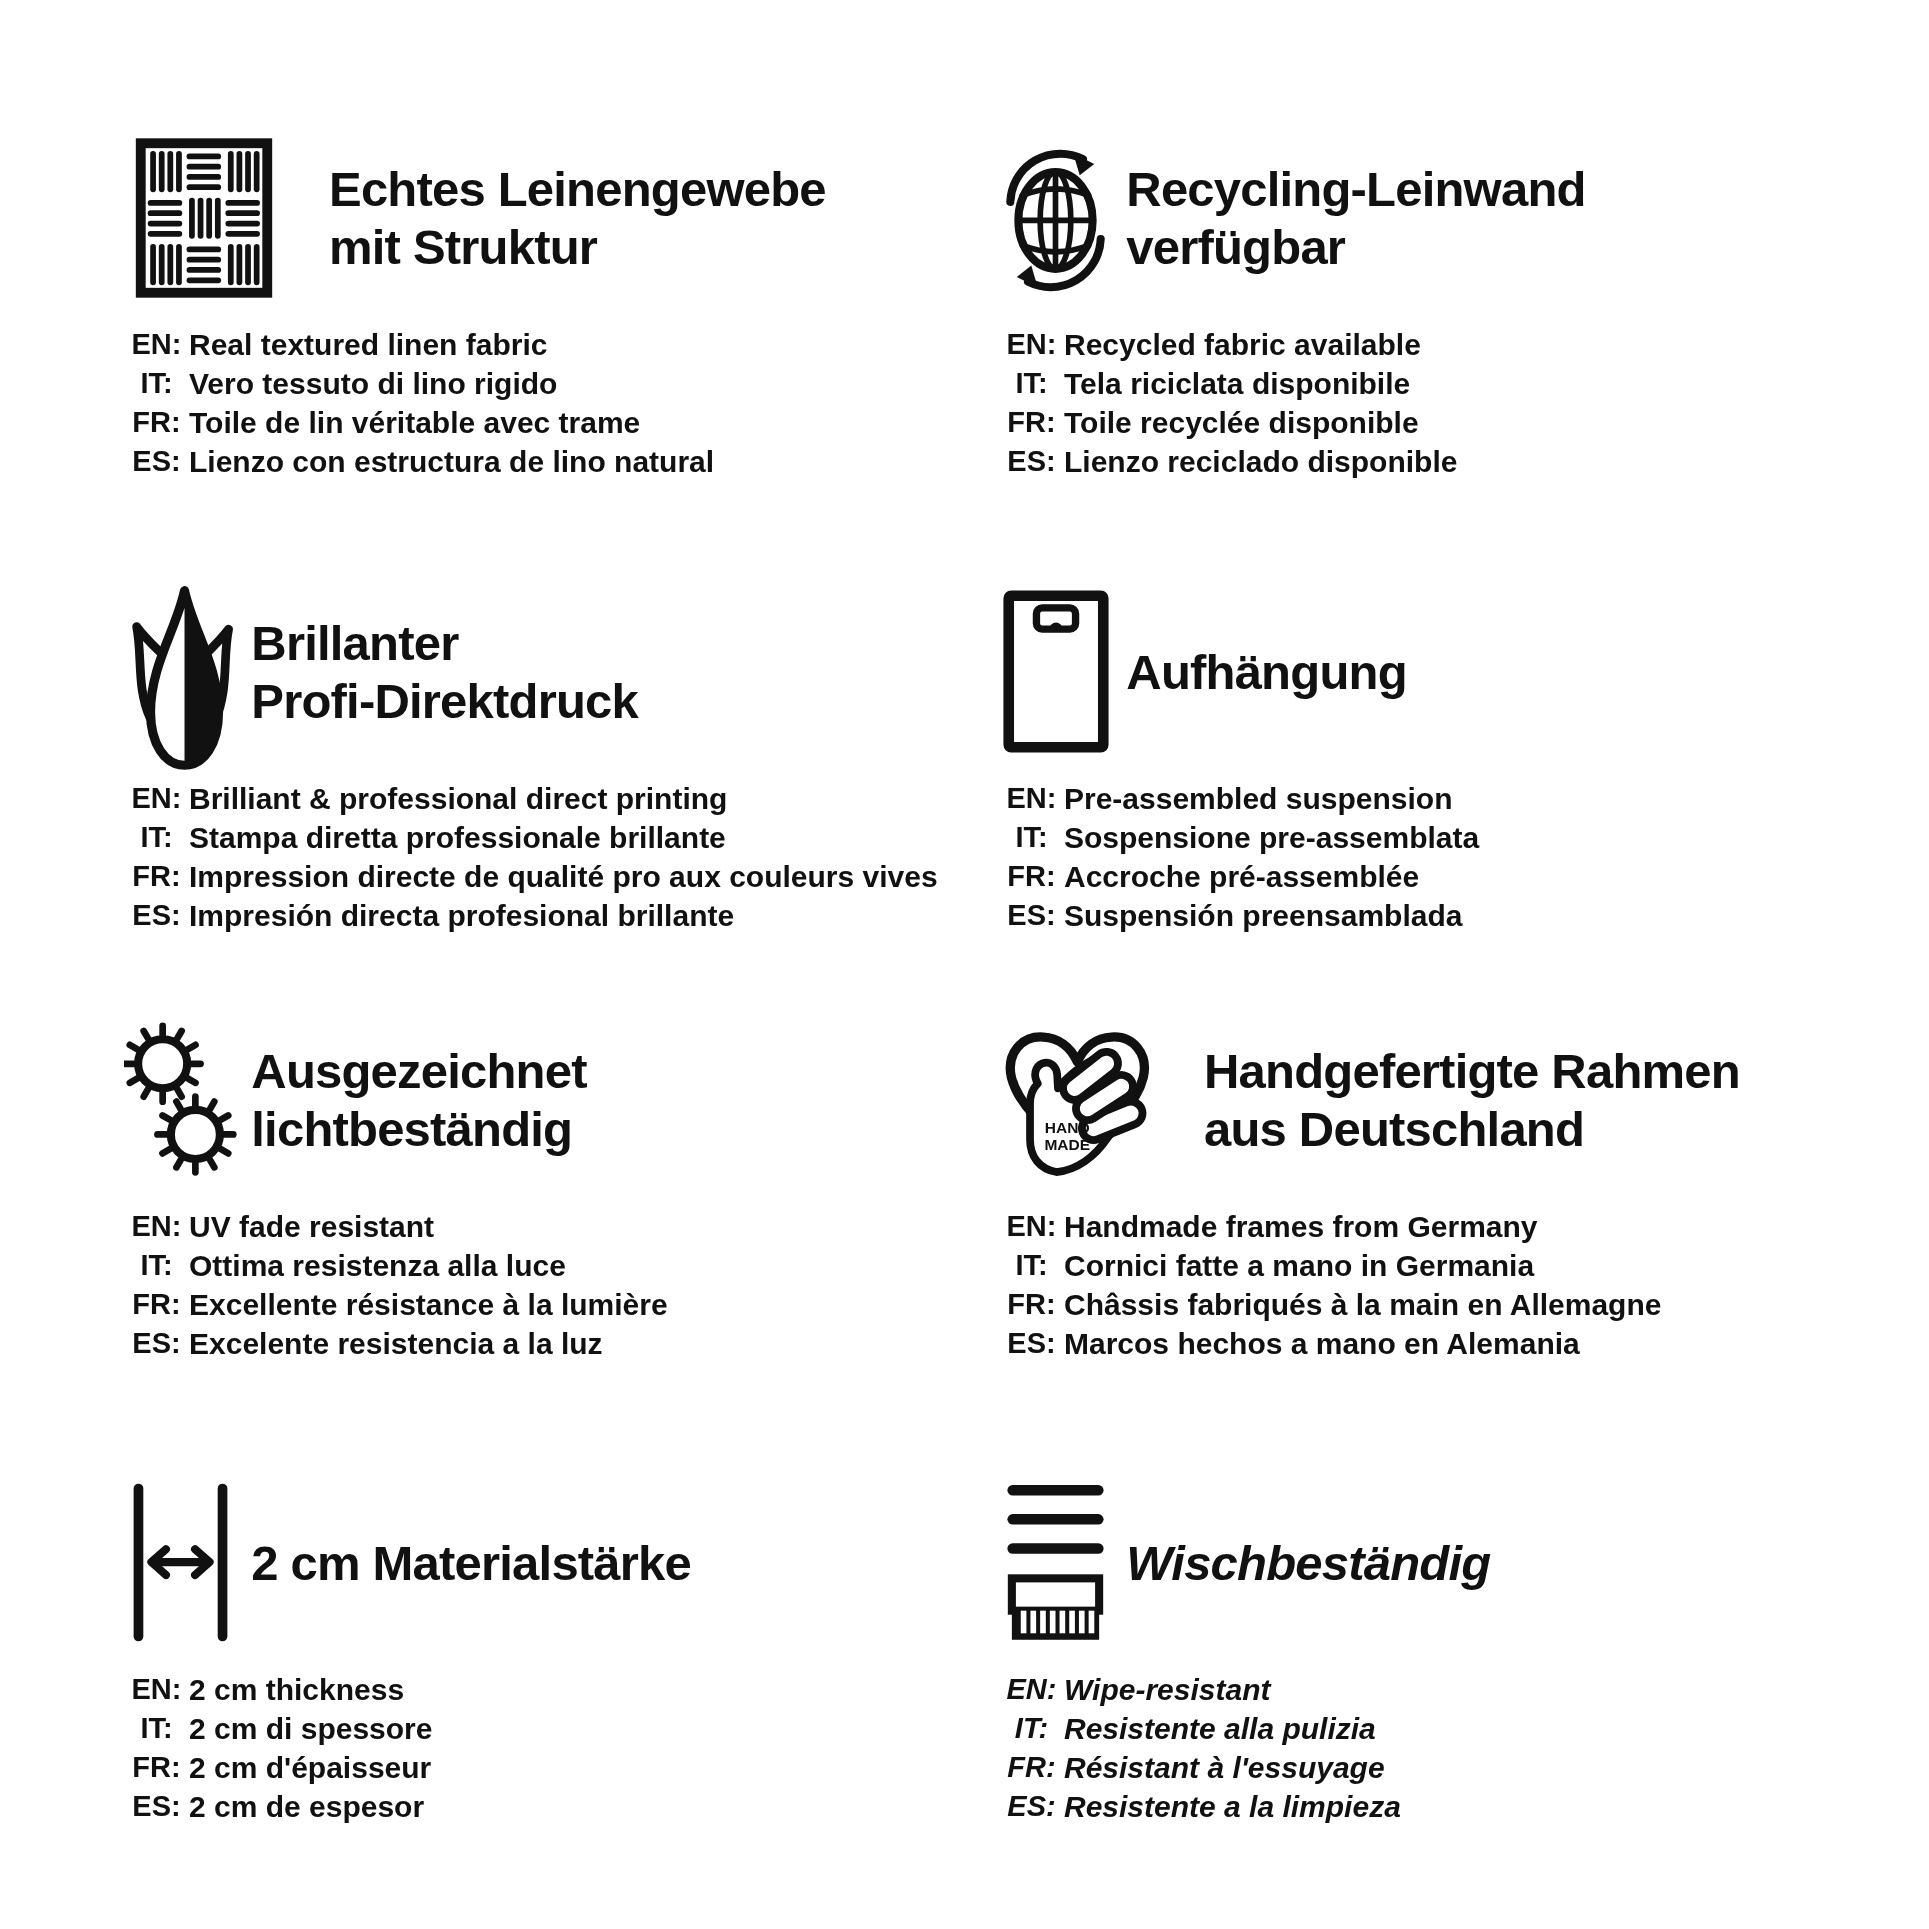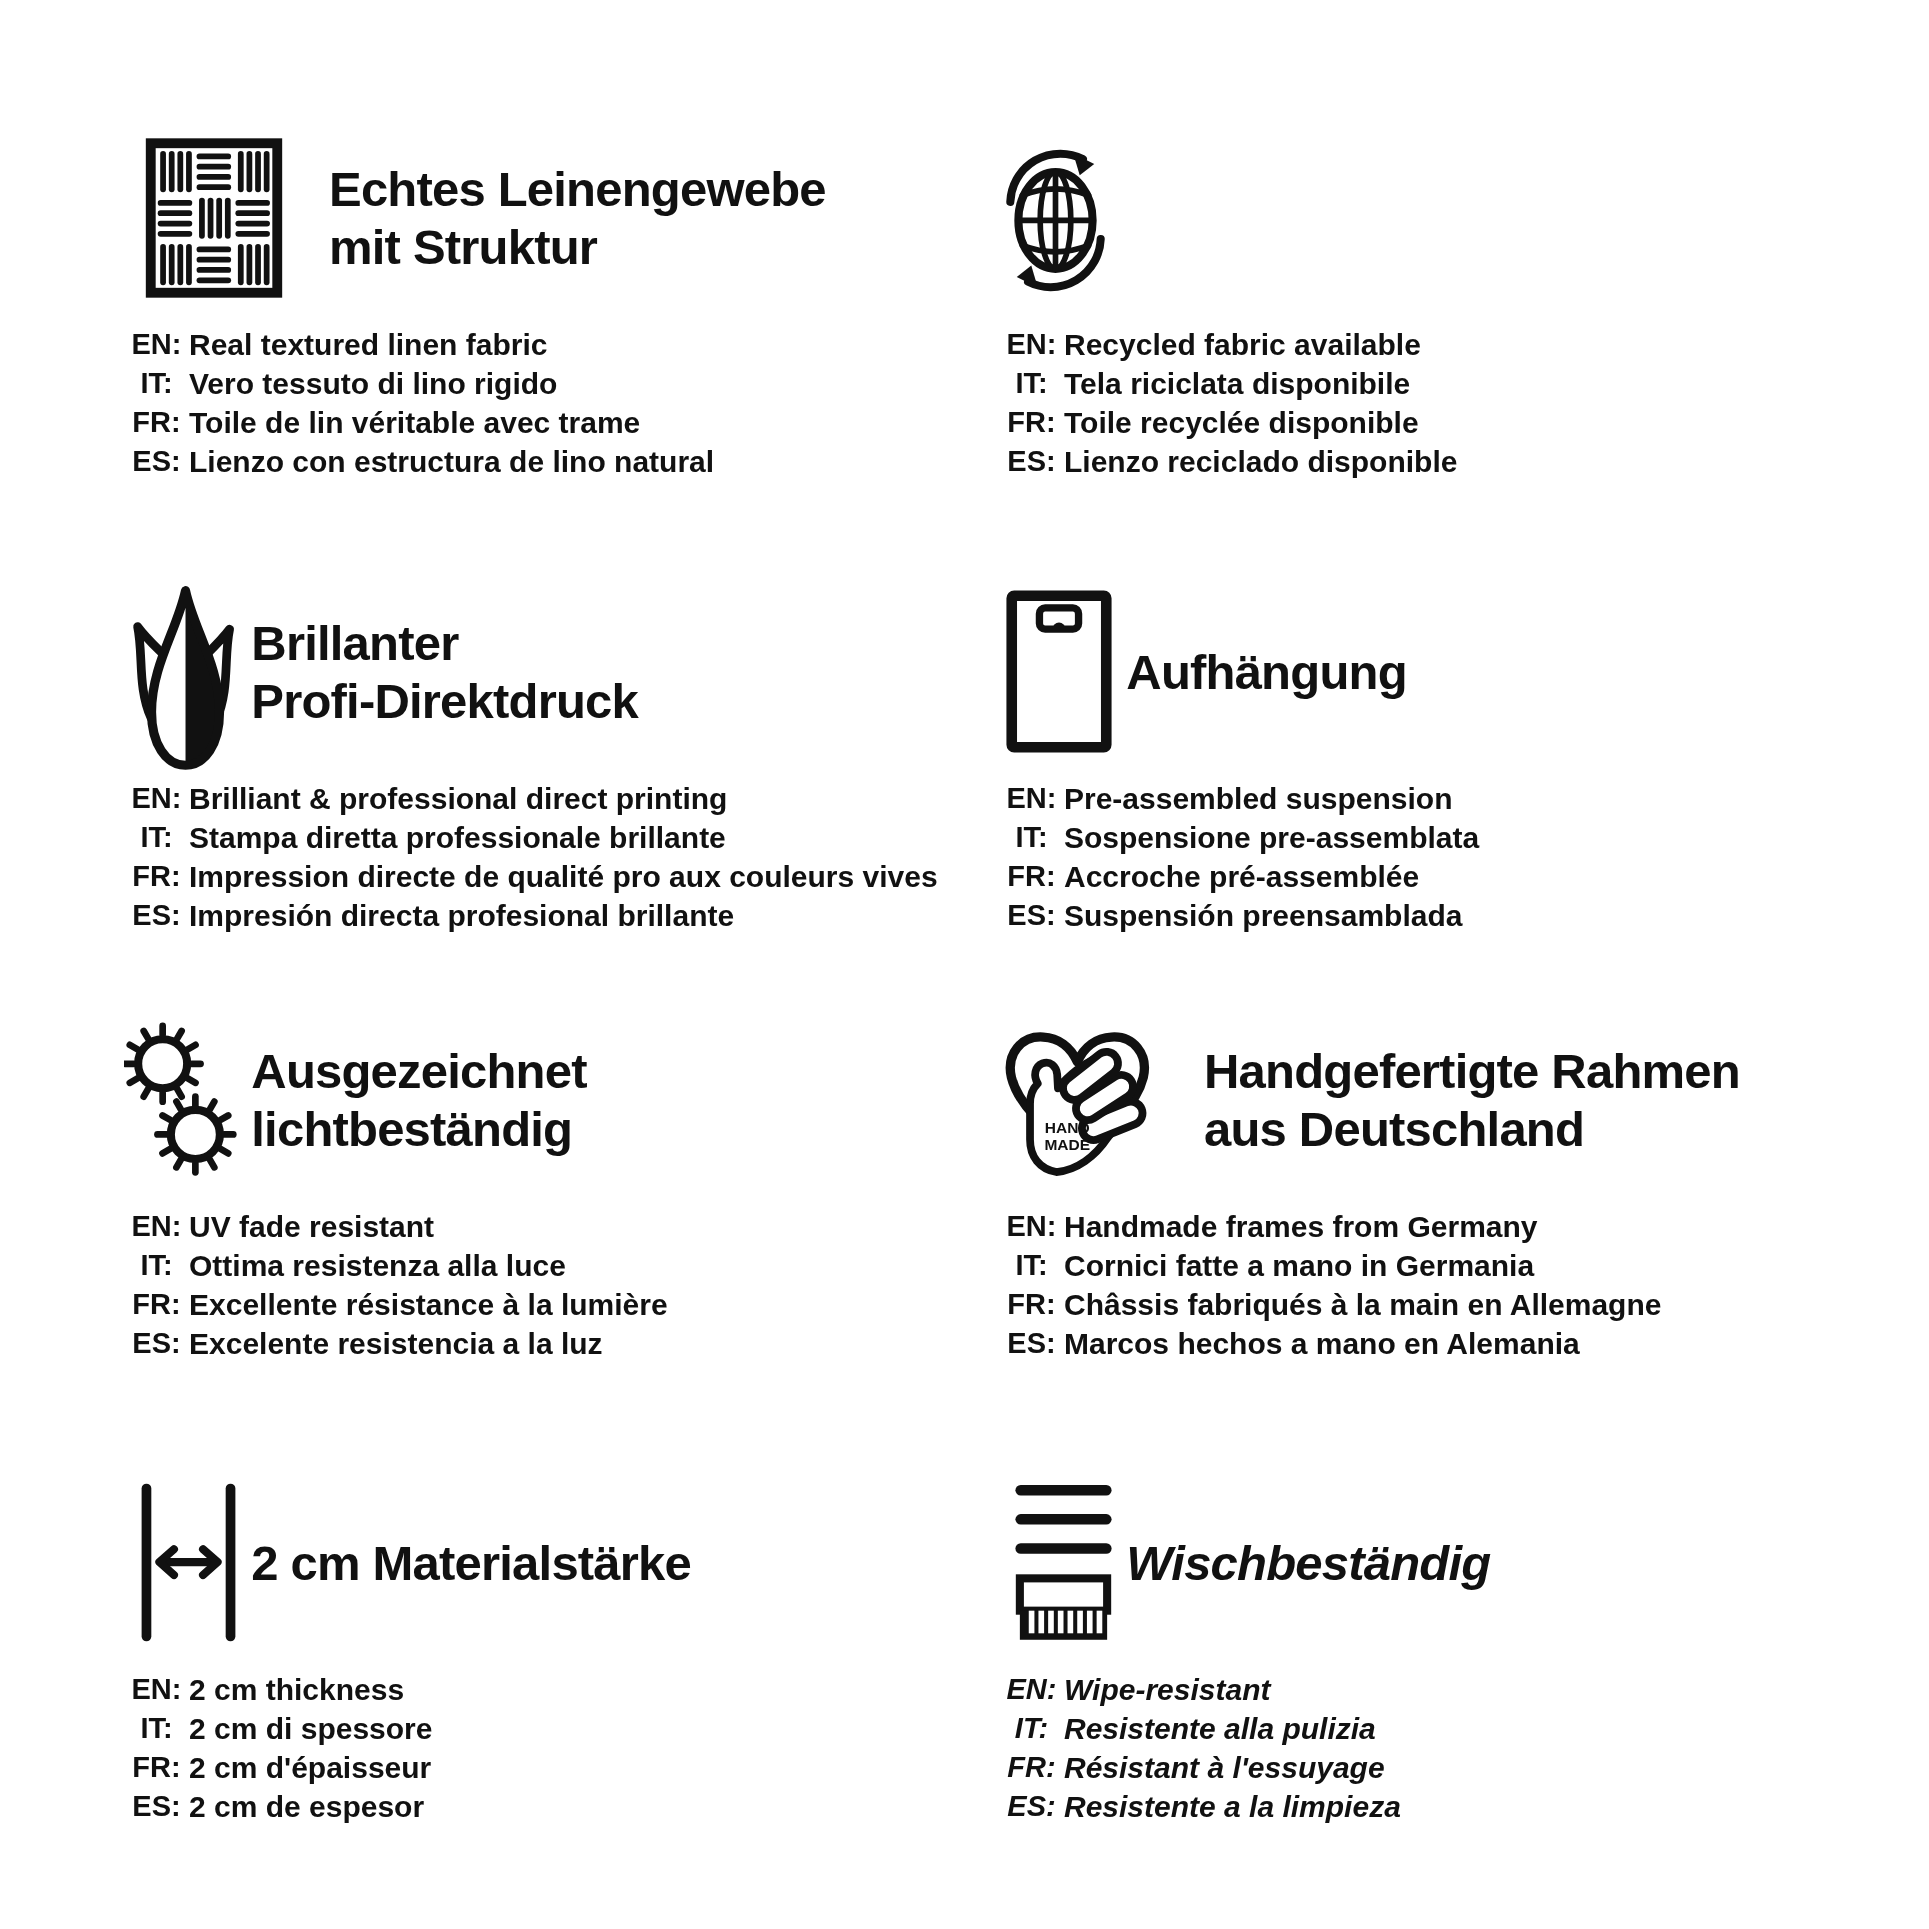--- a/index.html
+++ b/index.html
@@ -12,21 +12,21 @@
   .section{position:absolute;width:873px;}
   .pos-1{left:124px;top:117px;}
   .pos-2{left:999px;top:117px;}
   .pos-3{left:124px;top:571px;}
   .pos-4{left:999px;top:571px;}
   .pos-5{left:124px;top:999px;}
   .pos-6{left:999px;top:999px;}
   .pos-7{left:124px;top:1462px;}
   .pos-8{left:999px;top:1462px;font-style:italic;}
   .head{display:flex;align-items:center;height:201px;}
-  .icon-box{width:113px;flex:none;display:flex;justify-content:flex-end;align-items:center;margin-right:14.3px;}
+  .icon-box{width:113px;flex:none;display:flex;justify-content:center;align-items:center;margin-right:14.3px;}
   .icon-box.wide{width:159px;margin-right:46px;}
   .title{font-size:49px;font-weight:700;line-height:58px;letter-spacing:-0.8px;color:#111;}
   .translations{margin-top:6.7px;}
   .trow{display:flex;line-height:39px;white-space:nowrap;text-align:center;}
   .lang{width:65px;flex:none;font-size:29px;font-weight:700;}
   .ttext{font-size:30px;font-weight:700;}
   svg{display:block;}
   .stroke{stroke:#111;fill:none;}
   text.icon-label{font-family:"Liberation Sans",sans-serif;font-weight:700;fill:#111;}
 </style>
@@ -100,20 +100,24 @@
             <line x1="70" y1="43" x2="70" y2="163" stroke-width="7"></line>
             <line x1="25" y1="103" x2="115" y2="103" stroke-width="7"></line>
             <path d="M29,72 Q70,56 111,72" stroke-width="7"></path>
             <path d="M29,134 Q70,150 111,134" stroke-width="7"></path>
             <path d="M14,80 A62,62 0 0 1 104,27" stroke-width="10"></path>
             <path d="M126,126 A62,62 0 0 1 36,179" stroke-width="10"></path>
           </g>
           <path d="M118,33 L92,20 L100,47 Z" fill="#111"></path>
           <path d="M22,173 L48,186 L40,159 Z" fill="#111"></path>
         </svg>
+      </div>
+      <div class="title">
+        <div>Recycling-Leinwand</div>
+        <div>verfügbar</div>
       </div>
     </div>
     <div class="translations">
       <div class="trow">
           <span class="lang">EN:</span>
           <span class="ttext">Recycled fabric available</span>
         </div>
       <div class="trow">
           <span class="lang">IT:</span>
           <span class="ttext">Tela riciclata disponibile</span>

